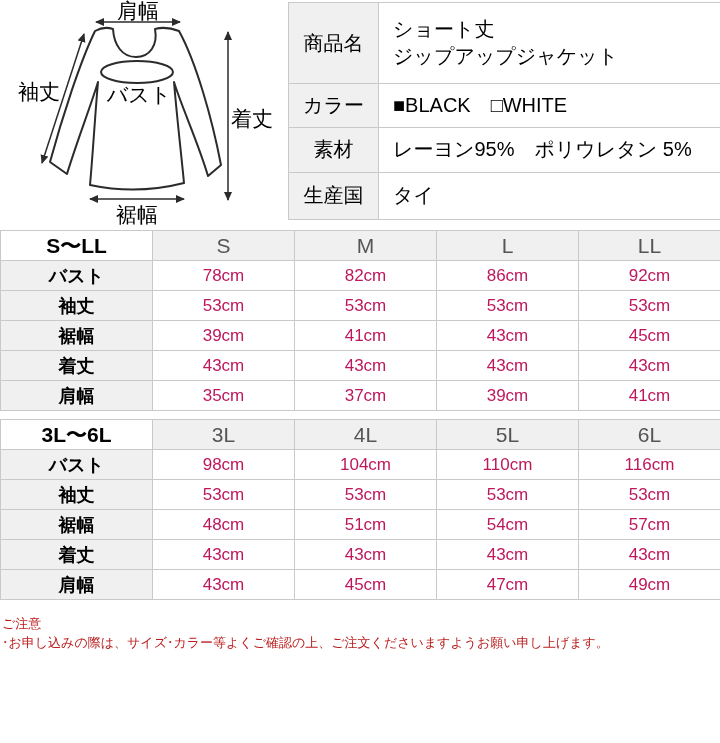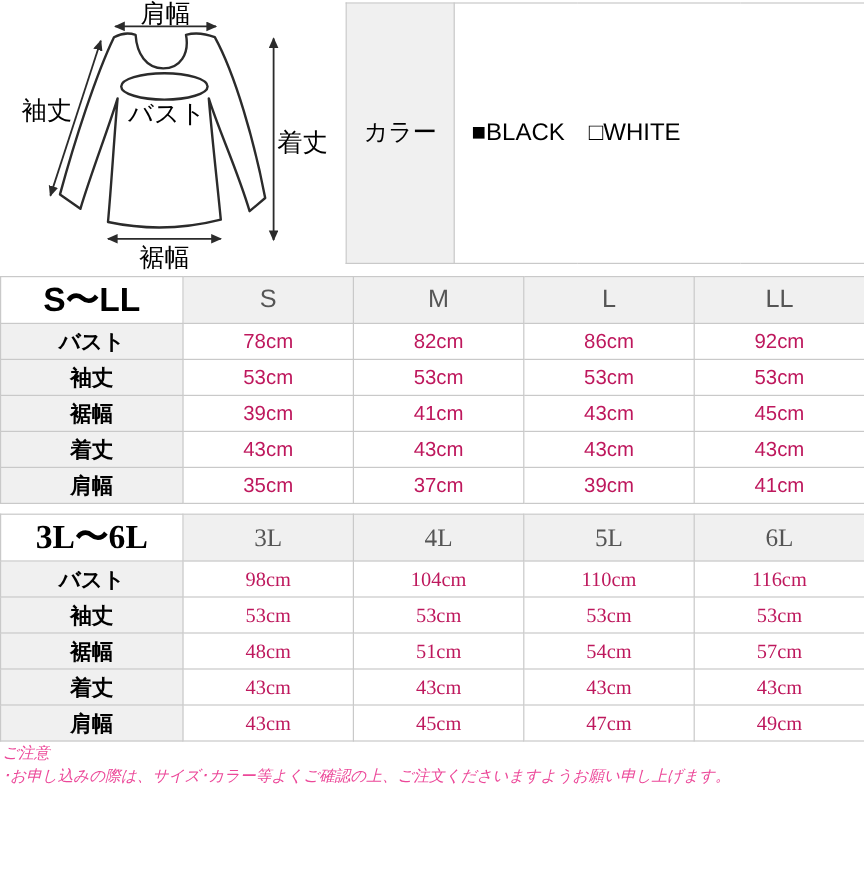--- a/index.html
+++ b/index.html
@@ -41,56 +41,56 @@
   }
   td.sheer-value { font-size: 15px; padding-left: 4px; }
 
   
   table.size-table {
     width: 720px;
     border-collapse: collapse; table-layout: fixed;
     font-size: 17px;
   }
   table.size-table.first { margin-top: 2px; }
-  table.size-table.second { margin-top: 8px; font-family: Liberation Serif, serif; }
+  table.size-table.second { margin-top: 8px; }
   table.size-table th, table.size-table td {
     border: 1px solid #c9c9c9;
     height: 30px;
     text-align: center;
     vertical-align: middle;
     padding: 0;
   }
   th.size-title {
     background: #ffffff;
     font-weight: bold;
-    font-size: 28px;
+    font-size: 21px;
     color: #000;
   }
   th.size-col-header {
     background: #f0f0f0;
     font-weight: normal;
     font-size: 21px;
     color: #555;
     height: 31px;
   }
   th.row-label {
     background: #f0f0f0;
     font-weight: bold;
     font-size: 18px;
     color: #000;
   }
   td.size-value { background: #fff; color: #be185d; }
 
   
   .notes {
+    margin-top: 14px;
     padding-left: 2px;
     font-size: 13px;
     line-height: 19px;
-    color: #ec4899;
-    font-style: italic;
+    color: #b91c1c;
   }
   .notes div { white-space: nowrap; }
 
   
   .dg-label { font-size: 21px; fill: #000; }
 </style>
 </head>
 <body>
 
 <div class="top-section">
@@ -134,23 +134,36 @@
   </div>
 
   <table class="info-table">
     <colgroup>
       <col style="width:90px">
         <col style="width:102px">
         <col style="width:136px">
         <col style="width:104px">
     </colgroup>
     <tbody>
+        <tr style="height:60px;">
+      <th>商品名</th>
+      <td colspan="3">ショート丈
+ジップアップジャケット</td>
+    </tr>
     <tr style="height:24px;">
       <th>カラー</th>
       <td colspan="3">■BLACK　□WHITE</td>
+    </tr>
+    <tr style="height:33px;">
+      <th>素材</th>
+      <td colspan="3">レーヨン95%　ポリウレタン 5%</td>
+    </tr>
+    <tr style="height:35px;">
+      <th>生産国</th>
+      <td colspan="3">タイ</td>
     </tr>
   </tbody>
     </table>
 </div>
 
 <table class="size-table first">
   <colgroup>
     <col style="width:152px">
       <col style="width:142px">
       <col style="width:142px">

